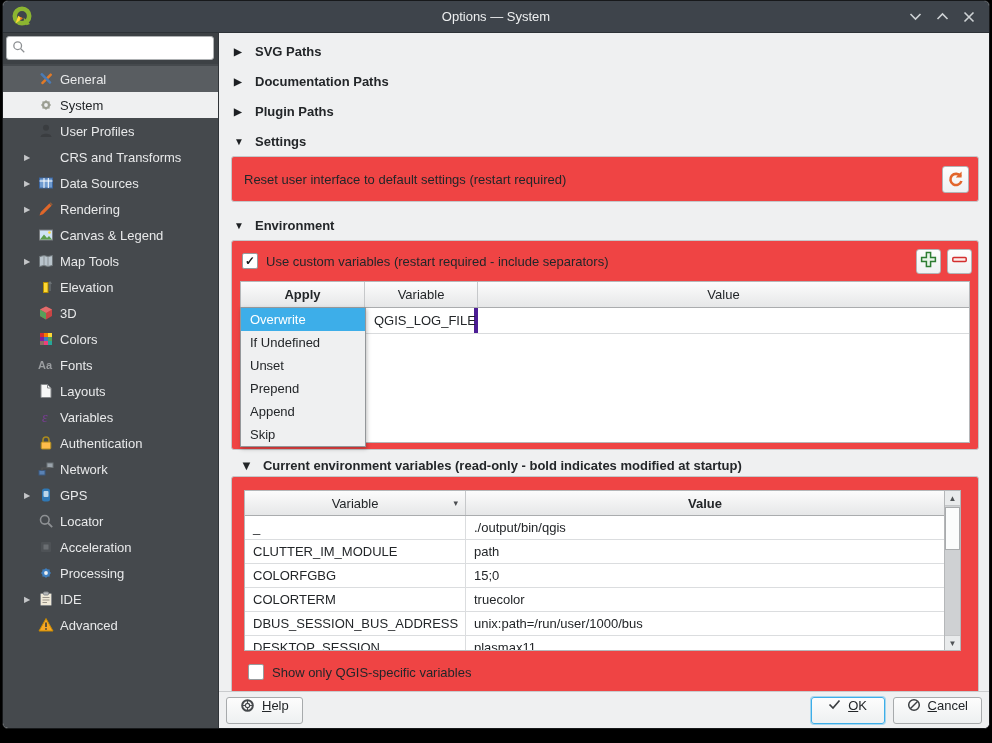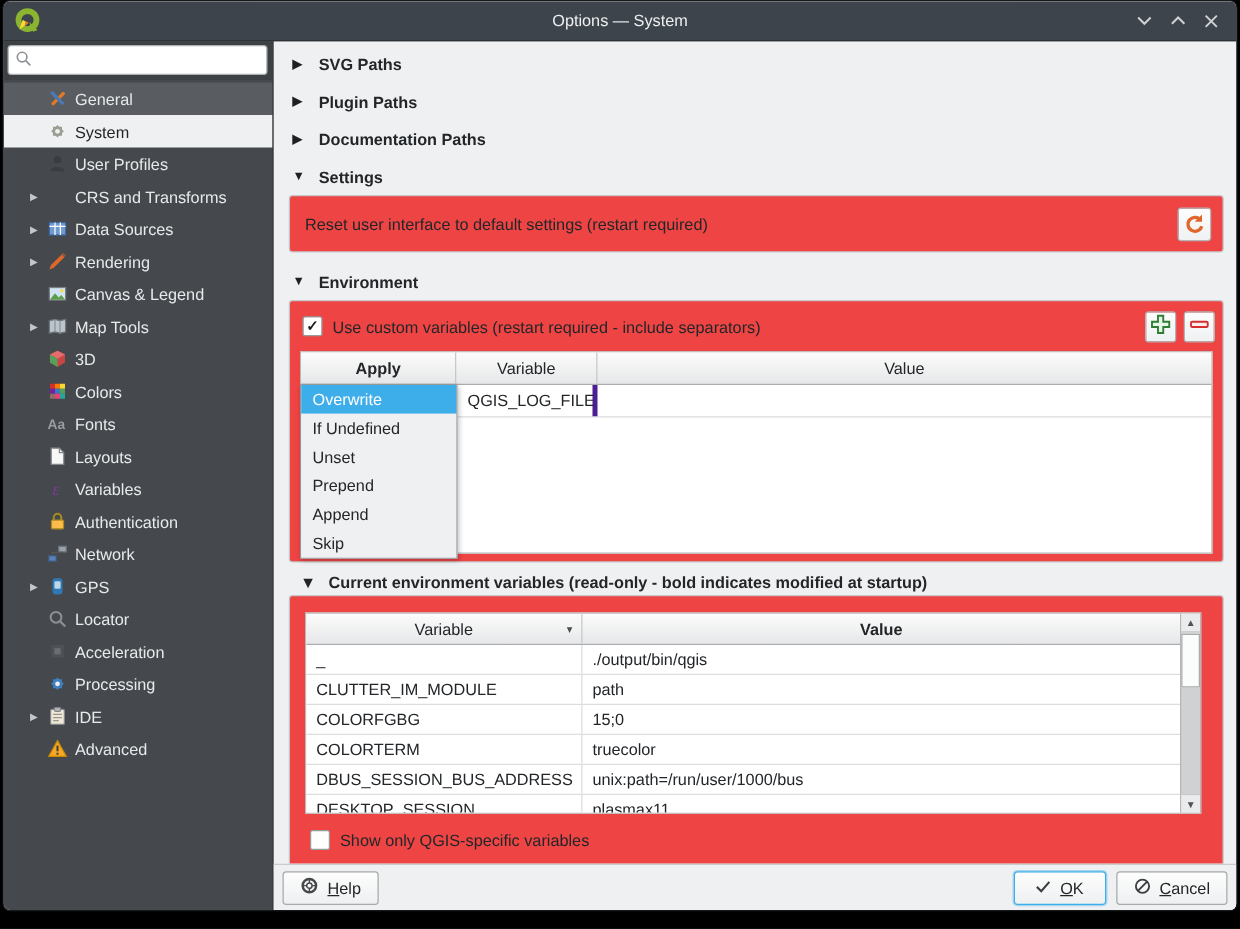--- a/index.html
+++ b/index.html
@@ -81,21 +81,21 @@
   .vscroll { flex:0 0 16px; border-left:1px solid #b5b7b9; display:flex; flex-direction:column; background:#cfd1d3; }
   .vs-btn { height:15px; background:#e9ebec; display:flex; align-items:center; justify-content:center; font-size:8px; color:#505356; }
   .vs-btn.up { border-bottom:1px solid #c4c6c8; }
   .vs-btn.down { border-top:1px solid #c4c6c8; }
   .vs-track { flex:1; position:relative; }
   .vs-thumb { position:absolute; left:0; right:0; top:1px; height:43px; background:#fbfcfc; border:1px solid #a9abad; }
   .filter-row { display:flex; align-items:center; height:24px; margin:9px 0 10px 4px; }
 
   
   .footer { flex:0 0 37px; border-top:1px solid #c9cbcd; display:flex; align-items:center; padding:0 7px 0 7px; background:#eff0f1; }
-  .btn { height:27px; display:inline-flex; align-items:center; justify-content:center; gap:7px; background:linear-gradient(#fdfdfd,#eef0f1); border:1px solid #a7aaac; border-radius:3px; padding:0 13px; min-width:74px; }
+  .btn { height:27px; display:inline-flex; align-items:flex-start; justify-content:center; gap:7px; background:linear-gradient(#fdfdfd,#eef0f1); border:1px solid #a7aaac; border-radius:3px; padding:0 13px; min-width:74px; }
   .btn u { text-decoration:underline; }
   .btn.default { border-color:#3daee9; box-shadow:0 0 0 1px rgba(61,174,233,.4); }
   .footer .spacer { flex:1; }
   .footer .btn + .btn { margin-left:8px; }
 </style>
 </head>
 <body>
 
 <div class="window">
 
@@ -217,20 +217,30 @@
                 <path d="M1.5 3.5 L6 2.5 L10 3.5 L14.5 2.5 V12.5 L10 13.5 L6 12.5 L1.5 13.5 Z" fill="#b9c4cc" stroke="#6d7478"></path>
                 <path d="M6 2.5 V12.5 M10 3.5 V13.5" stroke="#8b9297"></path>
               </svg>
             </span>
             <span>Map Tools</span>
           </div>
           <div class="nav-item">
             <span class="nav-exp"></span>
             <span class="nav-ico">
               <svg width="16" height="16" viewBox="0 0 16 16">
+                <rect x="5.5" y="3.5" width="4.5" height="10" fill="#fdd835" stroke="#b89000"></rect>
+                <path d="M12 3 L12 12 M10.5 4.8 L12 3 L13.5 4.8" fill="none" stroke="#6d7478" stroke-width="1.2"></path>
+              </svg>
+            </span>
+            <span>Elevation</span>
+          </div>
+          <div class="nav-item">
+            <span class="nav-exp"></span>
+            <span class="nav-ico">
+              <svg width="16" height="16" viewBox="0 0 16 16">
                 <path d="M8 1.5 L14 4.5 V11 L8 14.5 L2 11 V4.5 Z" fill="#c94545"></path>
                 <path d="M8 1.5 L14 4.5 L8 8 L2 4.5 Z" fill="#e36c6c"></path>
                 <path d="M8 8 V14.5 L2 11 V4.5 Z" fill="#58a05a"></path>
               </svg>
             </span>
             <span>3D</span>
           </div>
           <div class="nav-item">
             <span class="nav-exp"></span>
             <span class="nav-ico">
@@ -365,25 +375,25 @@
 
     <div class="main">
       <div class="scrollarea">
 
         <div class="sect-head">
           <span class="arr arr-closed"></span>
           <span>SVG Paths</span>
         </div>
         <div class="sect-head">
           <span class="arr arr-closed"></span>
-          <span>Plugin Paths</span>
+          <span>Documentation Paths</span>
         </div>
         <div class="sect-head">
           <span class="arr arr-closed"></span>
-          <span>Documentation Paths</span>
+          <span>Plugin Paths</span>
         </div>
         <div class="sect-head">
           <span class="arr arr-open"></span>
           <span>Settings</span>
         </div>
 
         <div class="framebox settings-frame">
           <span class="lbl">Reset user interface to default settings (restart required)</span>
           <span class="sq-btn">
             <svg width="19" height="19" viewBox="0 0 19 19">

